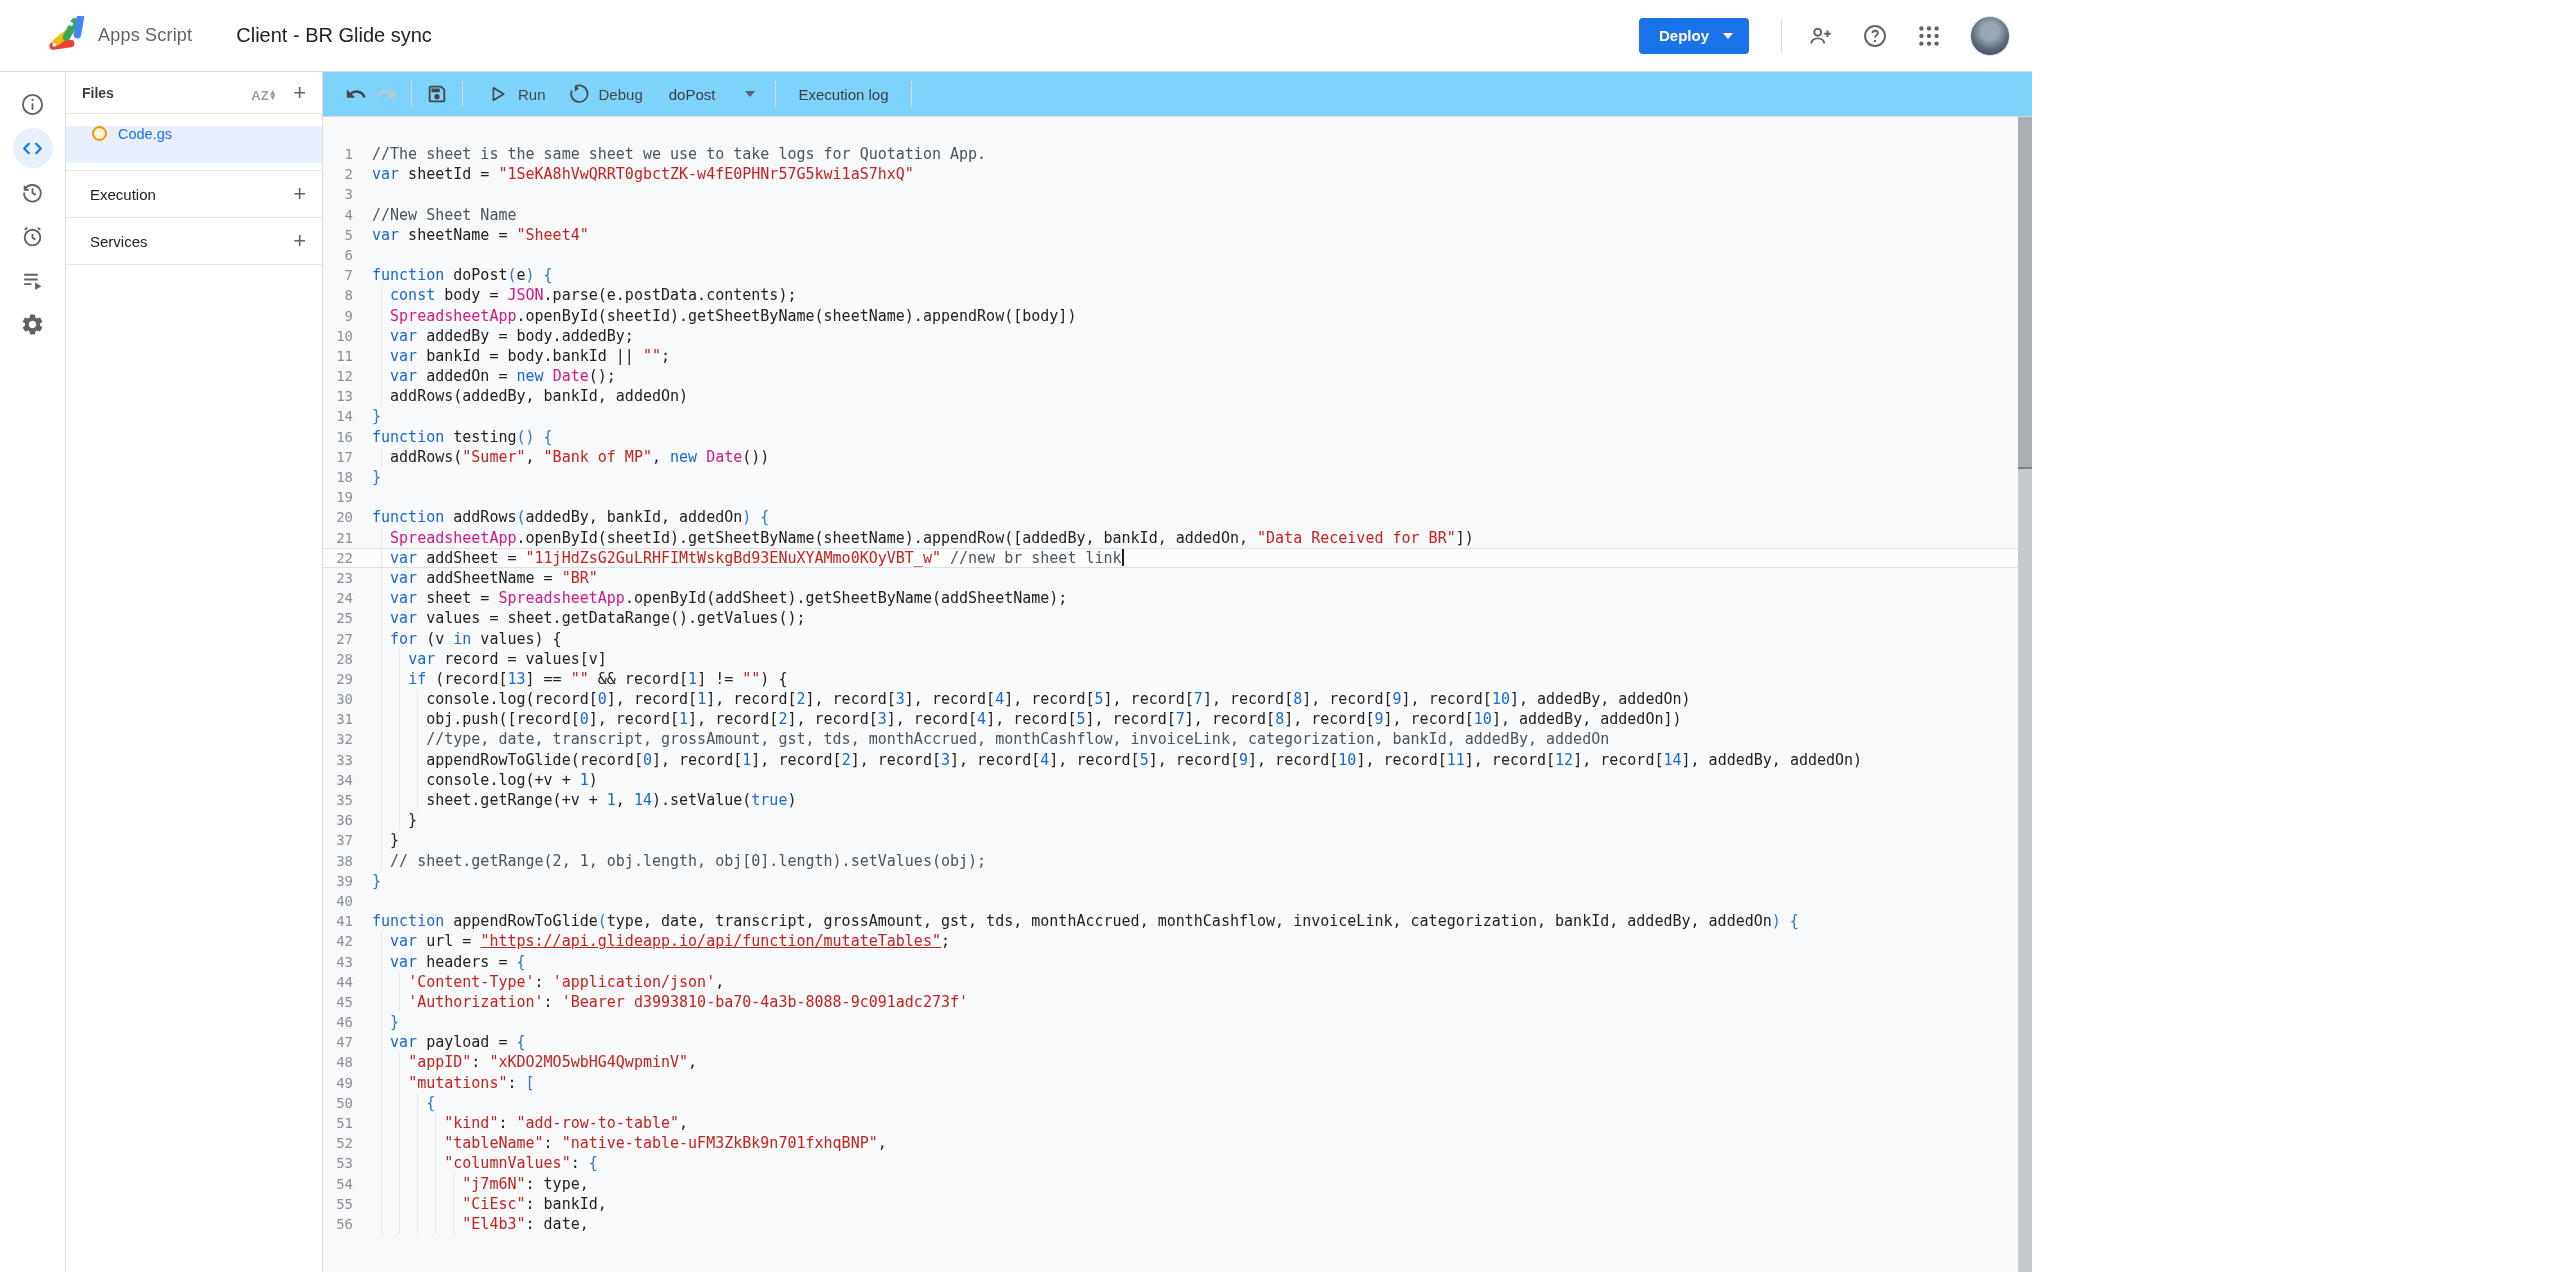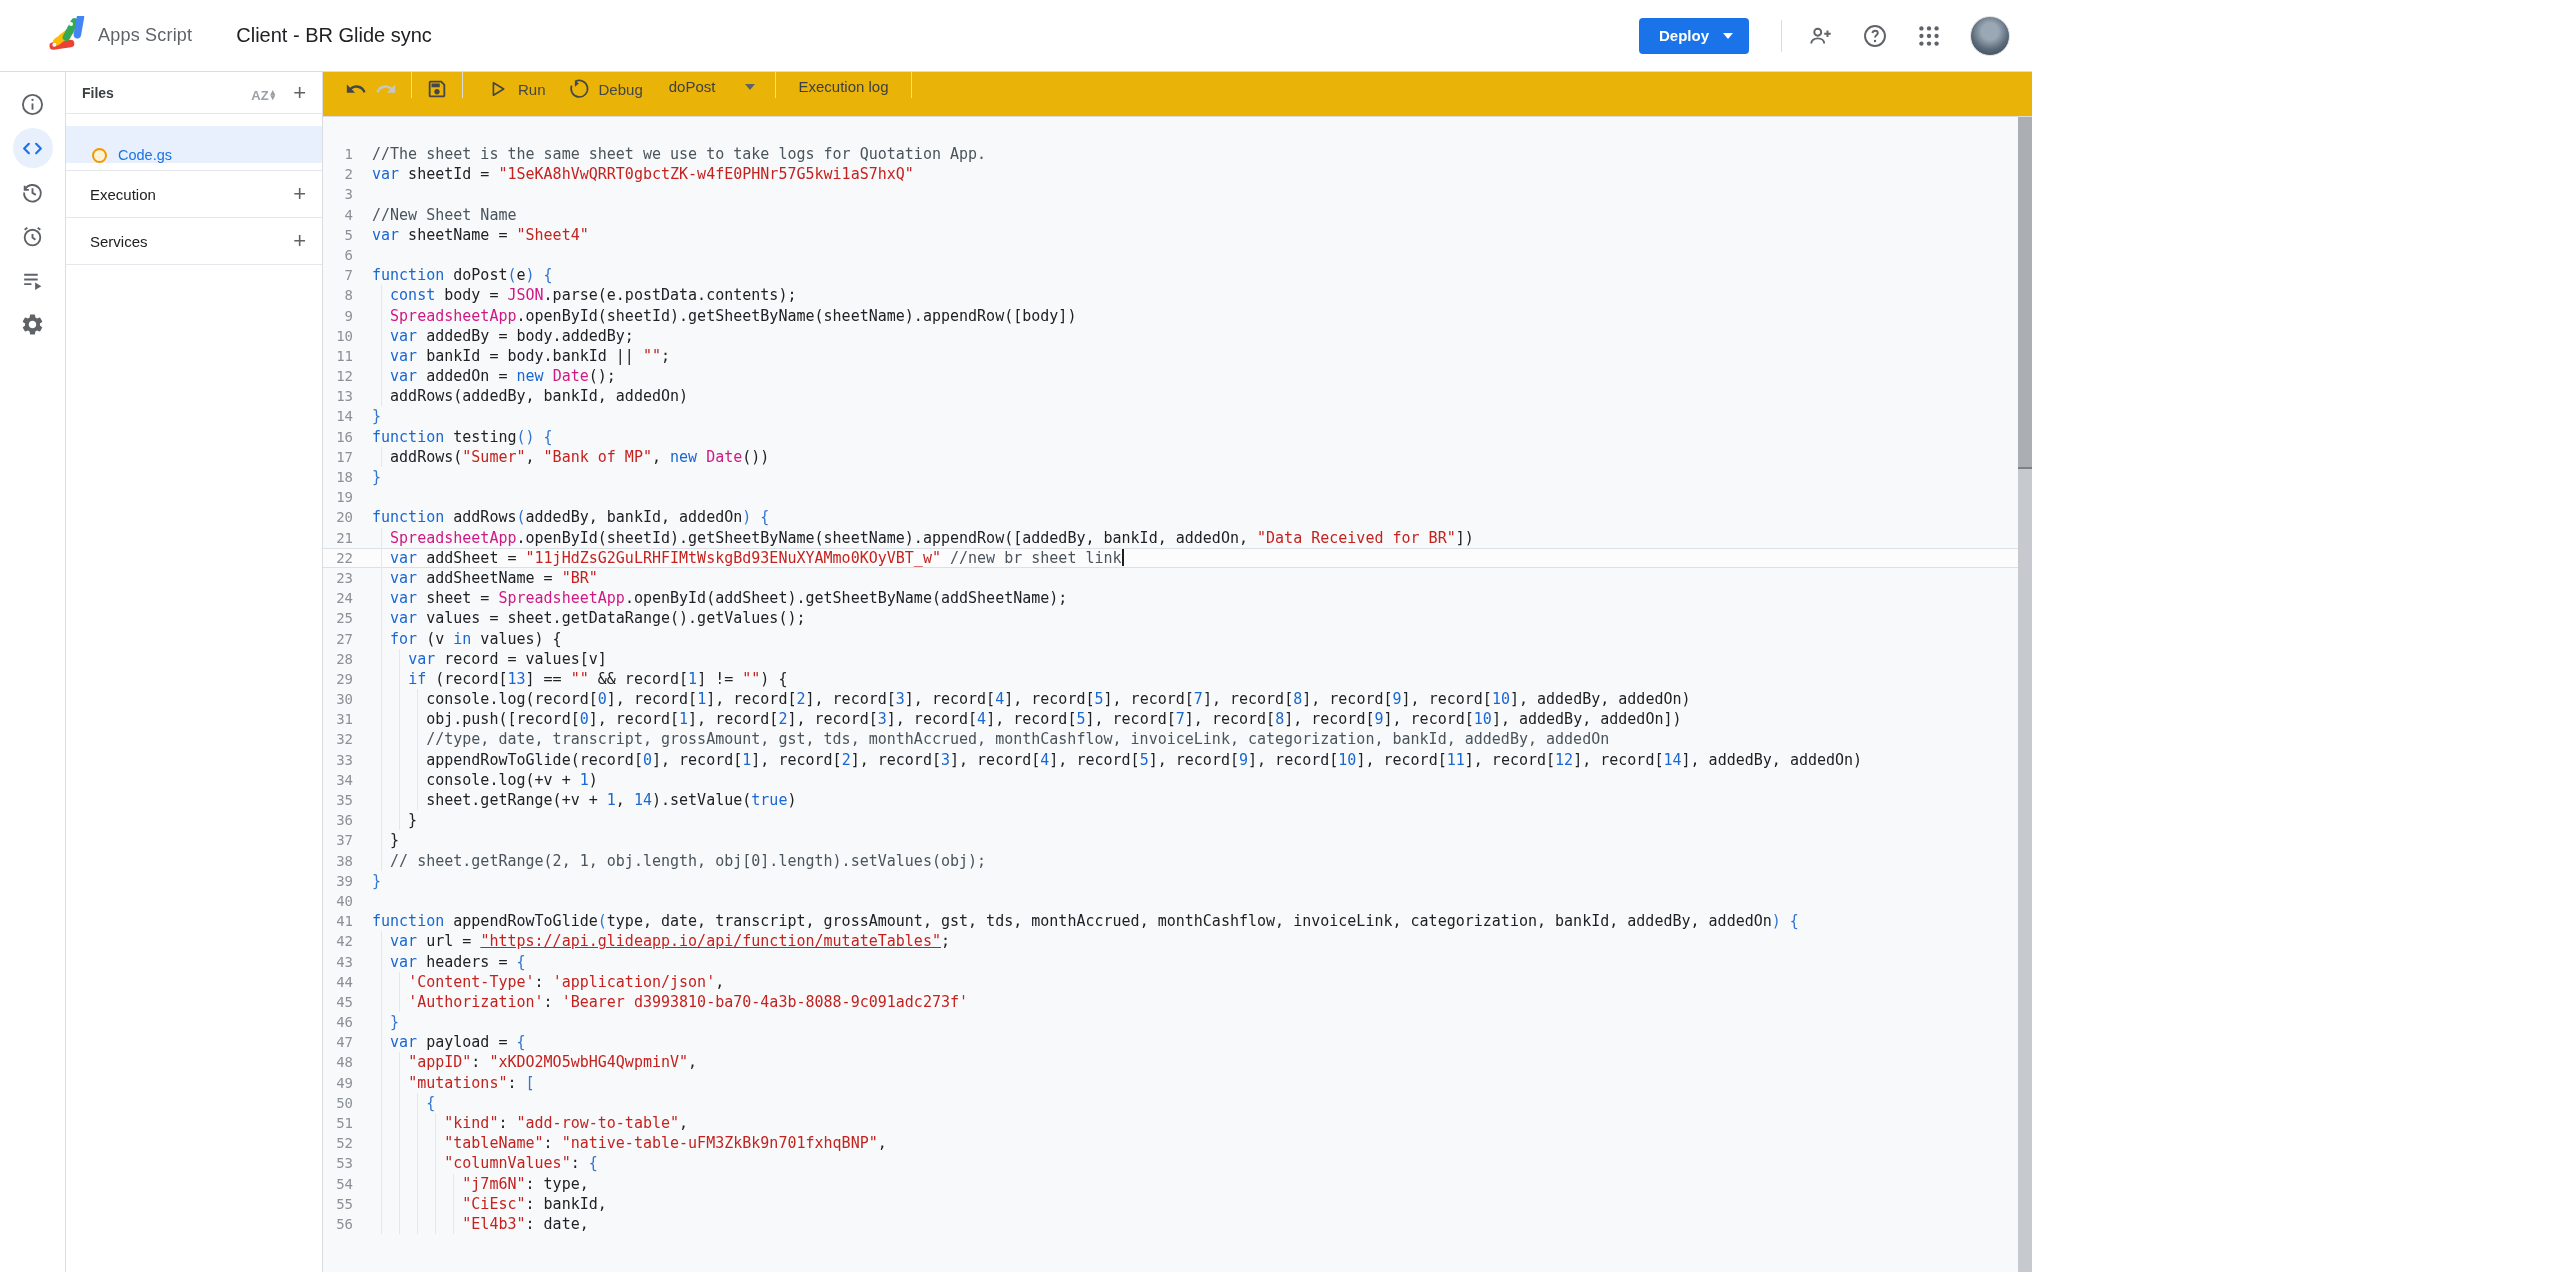--- a/index.html
+++ b/index.html
@@ -38,33 +38,33 @@
 
   .filepanel { width:257px; background:#fff; border-right:1px solid #dadce0; font-size:15px; }
   .fp-header { height:42px; display:flex; align-items:center; padding:0 16px;
     border-bottom:1px solid #e4e7eb; }
   .fp-title { font-size:14px; font-weight:bold; color:#3c4043; }
   .fp-actions { margin-left:auto; display:flex; align-items:flex-end; gap:18px; }
   .az-icon { color:#9aa0a6; font-size:13px; font-weight:bold; cursor:pointer; display:flex; align-items:center; }
   .az-carets { display:flex; flex-direction:column; margin-left:2px; line-height:5px; font-size:9px; }
   .plus-icon { color:#5f6368; font-size:22px; font-weight:normal; cursor:pointer; line-height:20px; }
   .file-section { padding:12px 0 7px; border-bottom:1px solid #e4e7eb; }
-  .file-row { height:37px; display:flex; align-items:flex-end; background:#e8f0fe;
+  .file-row { height:37px; display:flex; align-items:flex-start; background:#e8f0fe;
     padding:0 28px 0 26px; cursor:pointer; }
   .file-dot { width:15px; height:15px; border-radius:50%; border:2px solid #f29900;
     background:#fdf3d8; flex:0 0 auto; }
   .file-label { color:#1a73e8; font-size:14.5px; margin-left:11px; }
   .fp-row { height:47px; display:flex; align-items:center; padding:0 16px 0 24px;
     border-bottom:1px solid #e4e7eb; color:#202124; cursor:pointer; }
   .fp-row .plus-icon { margin-left:auto; }
 
   
   .main { flex:1; display:flex; flex-direction:column; min-width:0; background:#f8f9fa; }
-  .toolbar { height:45px; background:#eab308; border-bottom:1px solid #dadce0;
-    display:flex; align-items:flex-start; padding-left:18px; flex:0 0 auto; }
+  .toolbar { height:45px; background:#7dd3fc; border-bottom:1px solid #dadce0;
+    display:flex; align-items:center; padding-left:18px; flex:0 0 auto; }
   .tb-btn { display:flex; align-items:center; gap:9px; color:#444746; font-size:15px;
     cursor:pointer; padding:6px 8px; border-radius:4px; background:none; border:none;
     font-family:"Liberation Sans", sans-serif; }
   .tb-btn svg { width:22px; height:22px; }
   .tb-btn.disabled { color:#c4c7c5; cursor:default; }
   .tb-sep { width:1px; height:26px; background:#dadce0; margin:0 10px; }
   .fn-select { display:flex; align-items:center; color:#3c4043; font-size:15px;
     cursor:pointer; padding:6px 10px; }
   .fn-select .caret-down { margin-left:30px; border-left:5px solid transparent;
     border-right:5px solid transparent; border-top:6px solid #5f6368; }

